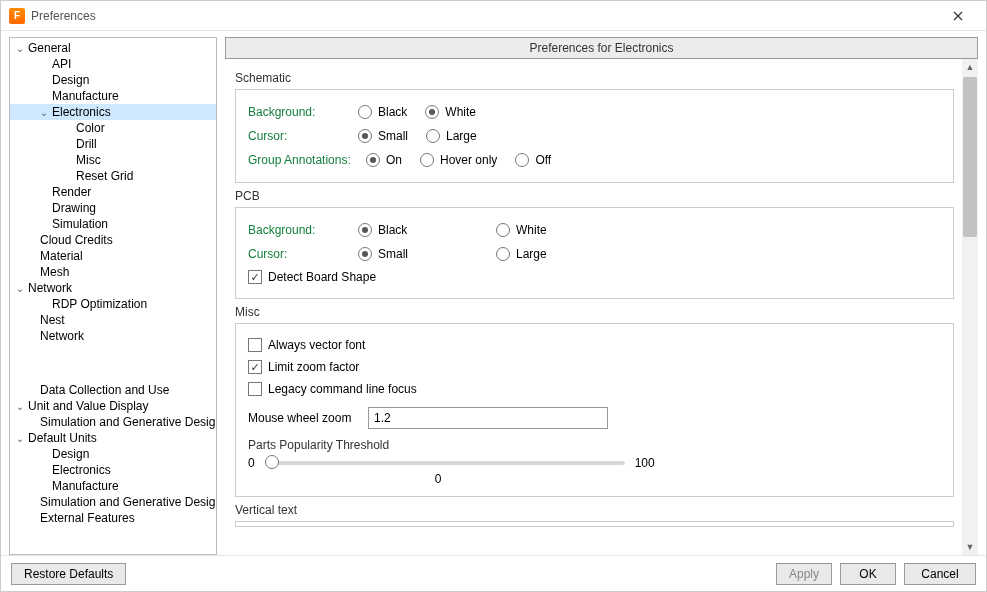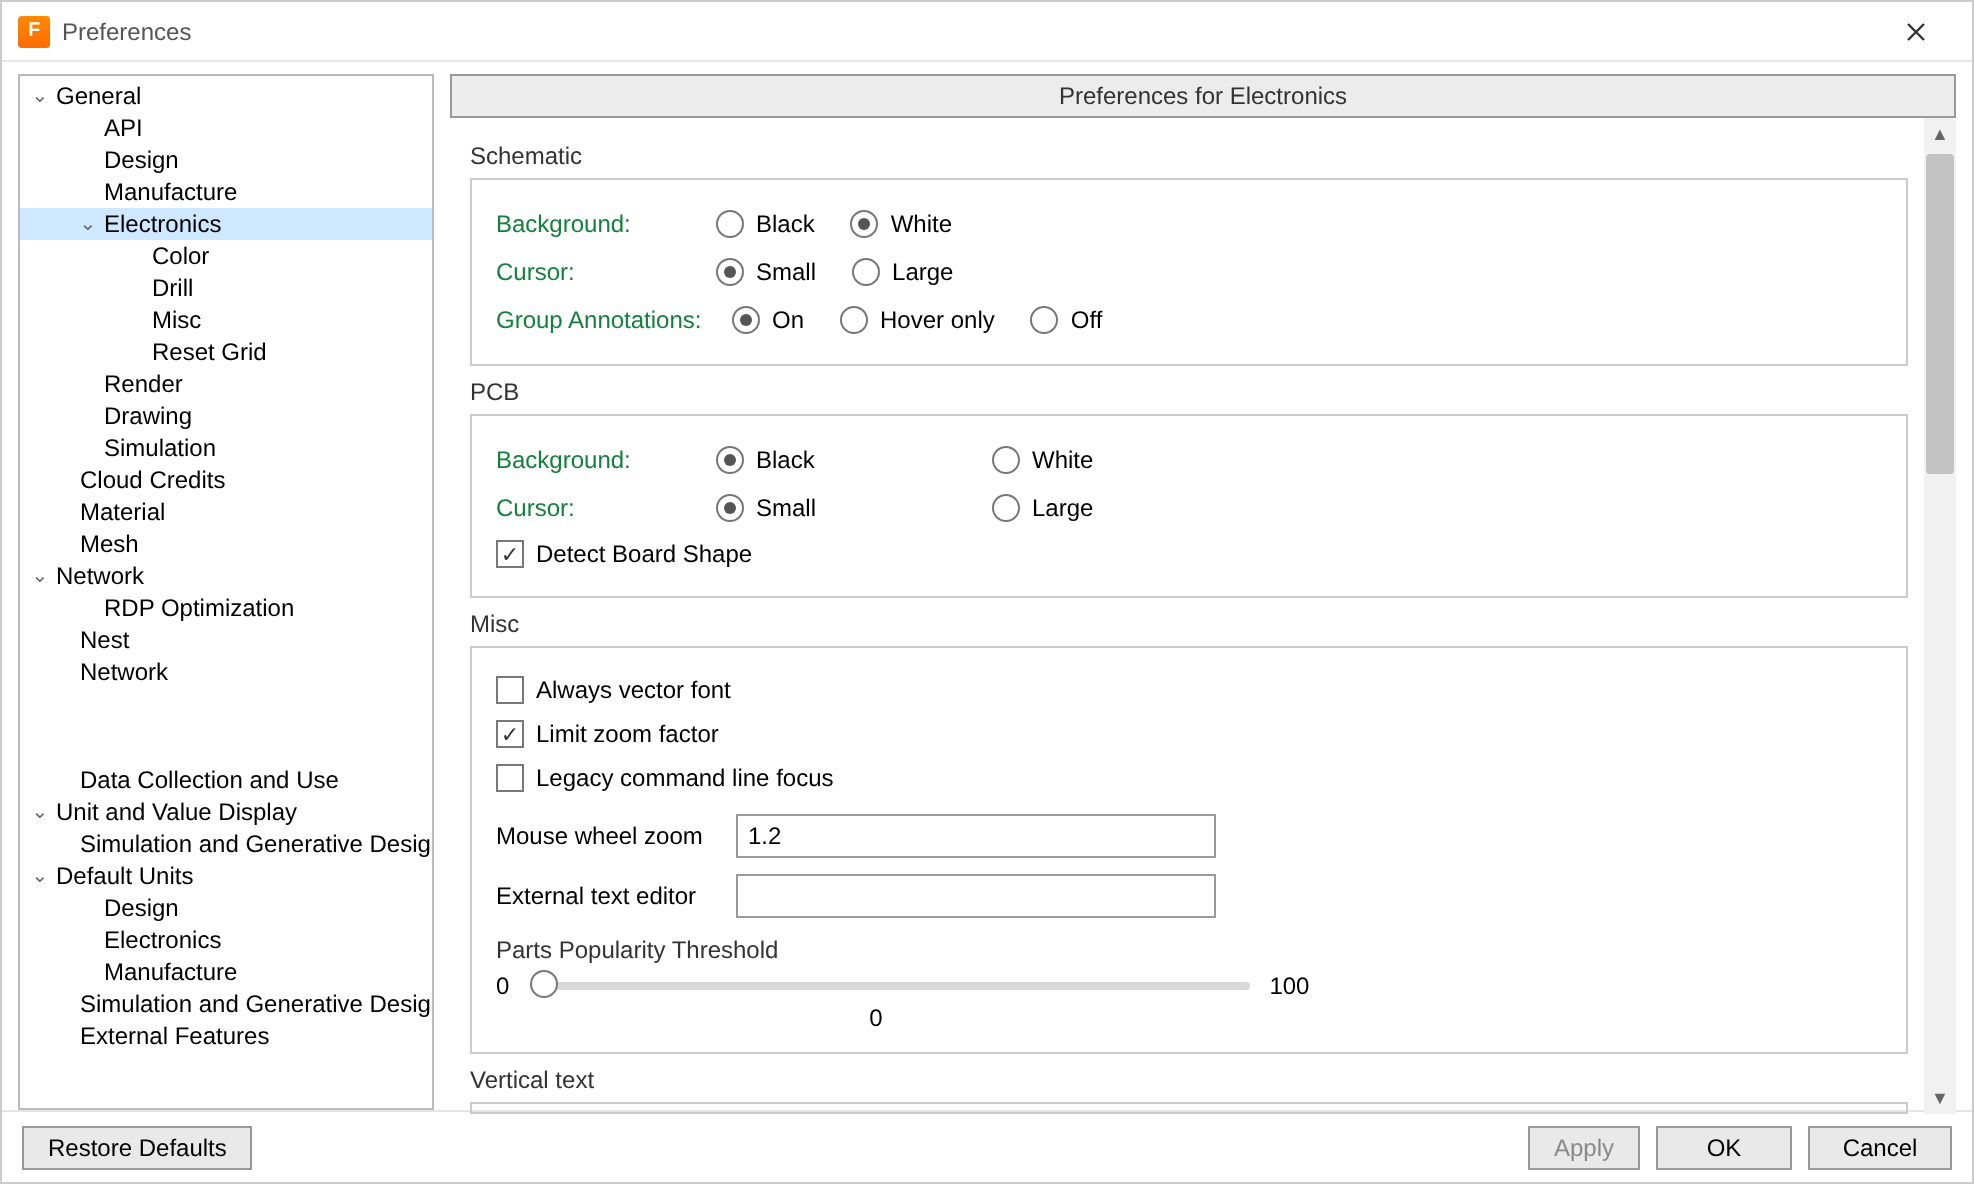--- a/index.html
+++ b/index.html
@@ -267,24 +267,20 @@
             </div>
           <div class="check">
               <div class="check-box"></div>
               <span>Legacy command line focus</span>
             </div>
 
           <div class="row" style="margin-top:6px">
             <div class="lbl2">Mouse wheel zoom</div>
             <input class="text" style="width: 240px;" value="1.2">
           </div>
-          <div class="row" style="margin-top:6px">
-            <div class="lbl2">External text editor</div>
-            <input class="text" style="width: 240px;" value="">
-          </div>
 
           <div class="group-label" style="margin-top:8px">Parts Popularity Threshold</div>
           <div class="slider-wrap">
             <span>0</span>
             <div class="slider-track">
               <div class="slider-thumb"></div>
             </div>
             <span>100</span>
           </div>
           <div class="slider-val">0</div>
@@ -302,15 +298,15 @@
         <div class="arrow">▼</div>
       </div>
     </div>
   </div>
 </div>
 
 <div class="footer">
   <button class="btn">Restore Defaults</button>
   <div class="spacer"></div>
   <button class="btn" disabled="">Apply</button>
-  <button class="btn" style="width:68px">OK</button>
+  <button class="btn" style="width:56px">OK</button>
   <button class="btn" style="width:72px">Cancel</button>
 </div>
 
 </body></html>

